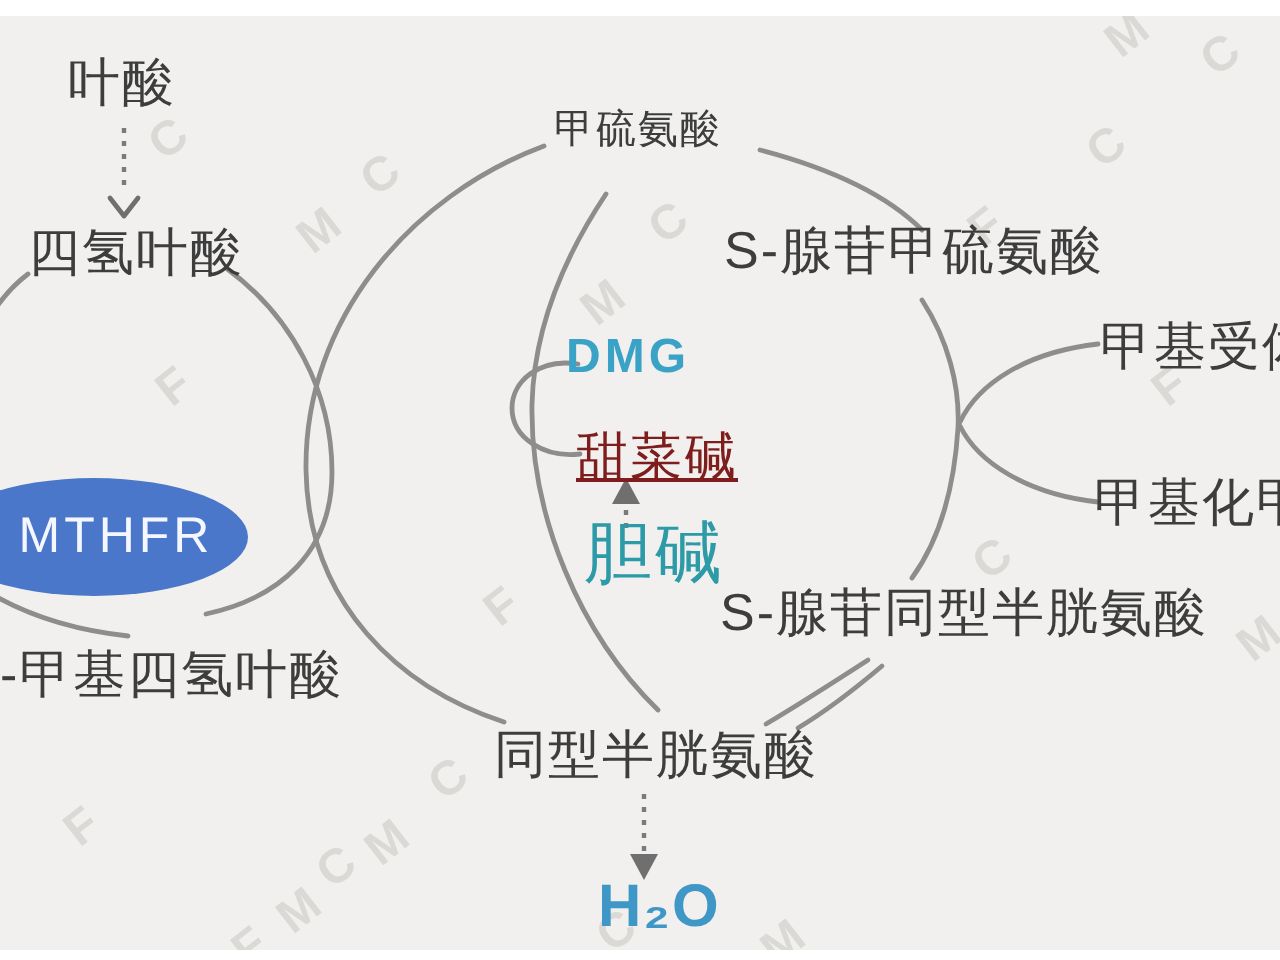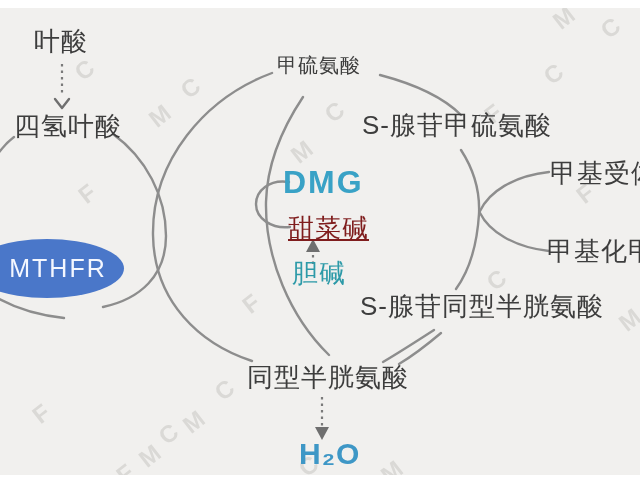--- a/index.html
+++ b/index.html
@@ -22,23 +22,23 @@
   #lbl-folic-acid     {left:34px;  top:28px;}
   #lbl-thf            {left:14px;  top:113px;}
   #lbl-methylene-thf  {left:2px;   top:191px;}
   #lbl-methyl-thf     {left:0px;   top:324px;}
   #lbl-methionine     {left:277px; top:55px; font-size:20px;}
   #lbl-sam            {left:362px; top:112px;}
   #lbl-methyl-acceptor{left:550px; top:160px;}
   #lbl-methylated-acceptor{left:547px; top:238px;}
   #lbl-sah            {left:360px; top:293px;}
   #lbl-homocysteine   {left:247px; top:364px;}
-  #lbl-dmg            {left:283px; top:166px; font-size:32px; font-weight:bold; letter-spacing:2px;}
+  #lbl-dmg            {left:283px; top:166px; font-size:24px; font-weight:bold; letter-spacing:2px;}
   #lbl-betaine        {left:288px; top:215px; font-size:26px;}
-  #lbl-choline        {left:292px; top:260px; font-size:26px;}
+  #lbl-choline        {left:292px; top:260px; font-size:34px;}
   #lbl-h2o            {left:299px; top:438px; font-size:30px; font-weight:700;}
 
   #enzyme-ellipse{
     position:absolute;left:-30px;top:239px;width:154px;height:59px;
     border-radius:50%;
     display:flex;align-items:center;justify-content:center;
   }
   #enzyme-ellipse .lbl{
     position:static;font-size:25px;font-weight:500;letter-spacing:2px;
     padding-left:22px;
@@ -110,20 +110,21 @@
       <polyline points="55,99 62,108 69,99"></polyline>
     </g>
     <g fill="#6f6f6f" stroke="none">
       <polygon points="306,252 320,252 313,239"></polygon>
       <polygon points="315,427 329,427 322,440"></polygon>
     </g>
   </svg>
 
   <div class="lbl cjk" id="lbl-folic-acid">叶酸</div>
   <div class="lbl cjk" id="lbl-thf">四氢叶酸</div>
+  <div class="lbl cjk" id="lbl-methyl-thf">-甲基四氢叶酸</div>
   <div class="lbl cjk" id="lbl-methionine">甲硫氨酸</div>
   <div class="lbl cjk" id="lbl-sam">S-腺苷甲硫氨酸</div>
   <div class="lbl cjk" id="lbl-methyl-acceptor">甲基受体</div>
   <div class="lbl cjk" id="lbl-methylated-acceptor">甲基化甲基</div>
   <div class="lbl cjk" id="lbl-sah">S-腺苷同型半胱氨酸</div>
   <div class="lbl cjk" id="lbl-homocysteine">同型半胱氨酸</div>
   <div class="lbl" id="lbl-dmg" style="color: rgb(57, 162, 198);">DMG</div>
   <div class="lbl cjk" id="lbl-betaine" style="color: #7f1d1d; text-decoration: underline;">甜菜碱</div>
   <div class="lbl cjk" id="lbl-choline" style="color: rgb(45, 154, 168);">胆碱</div>
   <div class="lbl" id="lbl-h2o" style="color: rgb(62, 151, 198);">H₂O</div>

